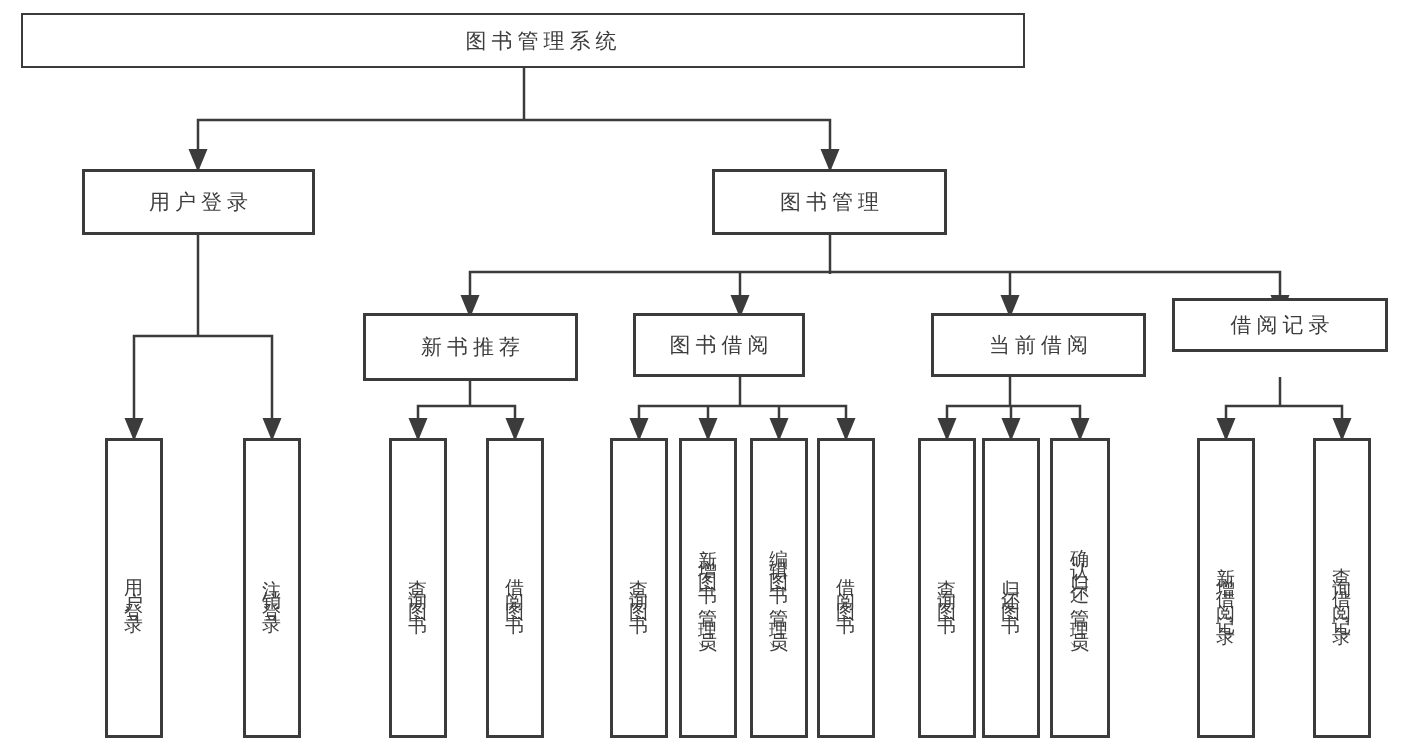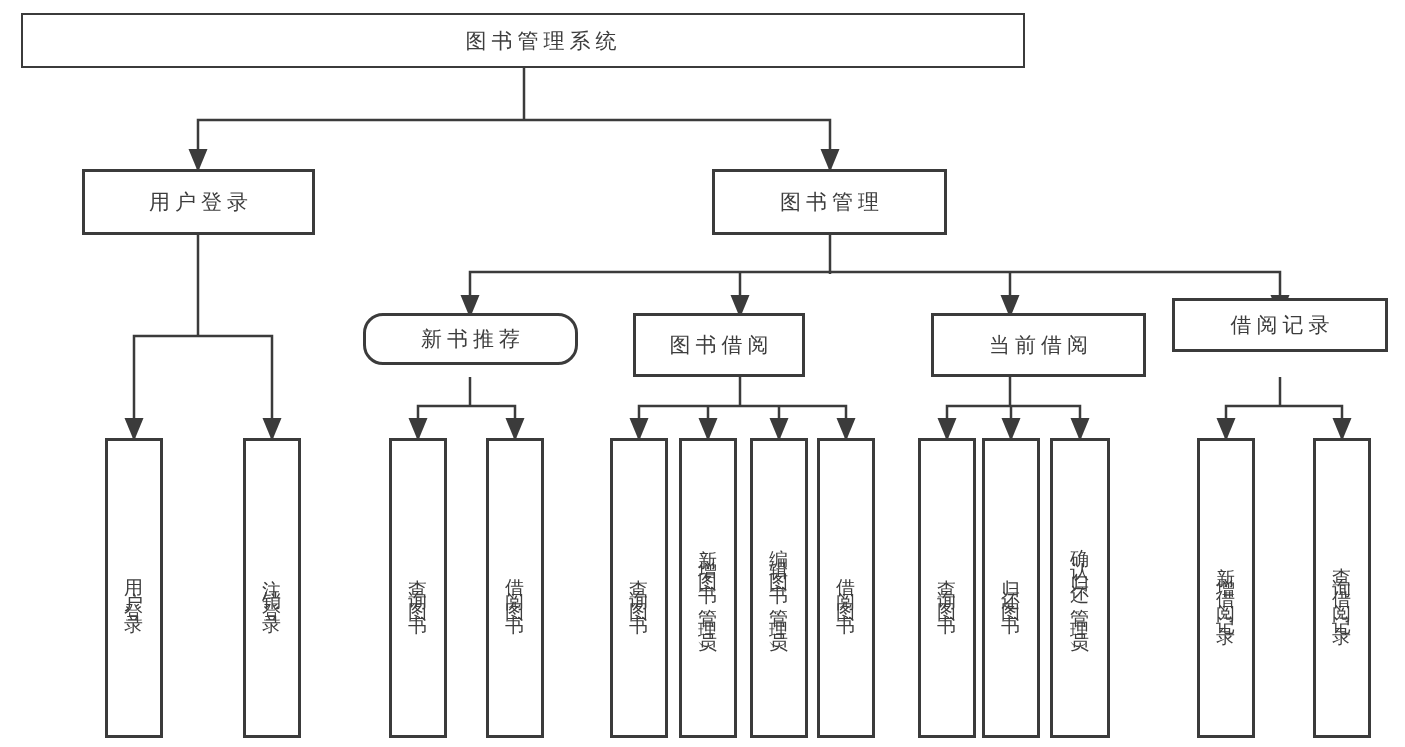--- a/index.html
+++ b/index.html
@@ -133,21 +133,21 @@
     <span>图书管理系统</span>
   </div>
 
   <div class="node" style="left:82px; top:169px; width:233px; height:66px;">
     <span>用户登录</span>
   </div>
   <div class="node" style="left:712px; top:169px; width:235px; height:66px;">
     <span>图书管理</span>
   </div>
 
-  <div class="node" style="left:363px; top:313px; width:215px; height:52px;border-radius:20px;">
+  <div class="node" style="left:363px; top:313px; width:215px; height:68px;">
     <span>新书推荐</span>
   </div>
   <div class="node" style="left:633px; top:313px; width:172px; height:64px;">
     <span>图书借阅</span>
   </div>
   <div class="node" style="left:903px; top:313px; width:215px; height:64px;margin-left:28px;">
     <span>当前借阅</span>
   </div>
   <div class="node" style="left:1172px; top:298px; width:216px; height:54px;">
     <span>借阅记录</span>

